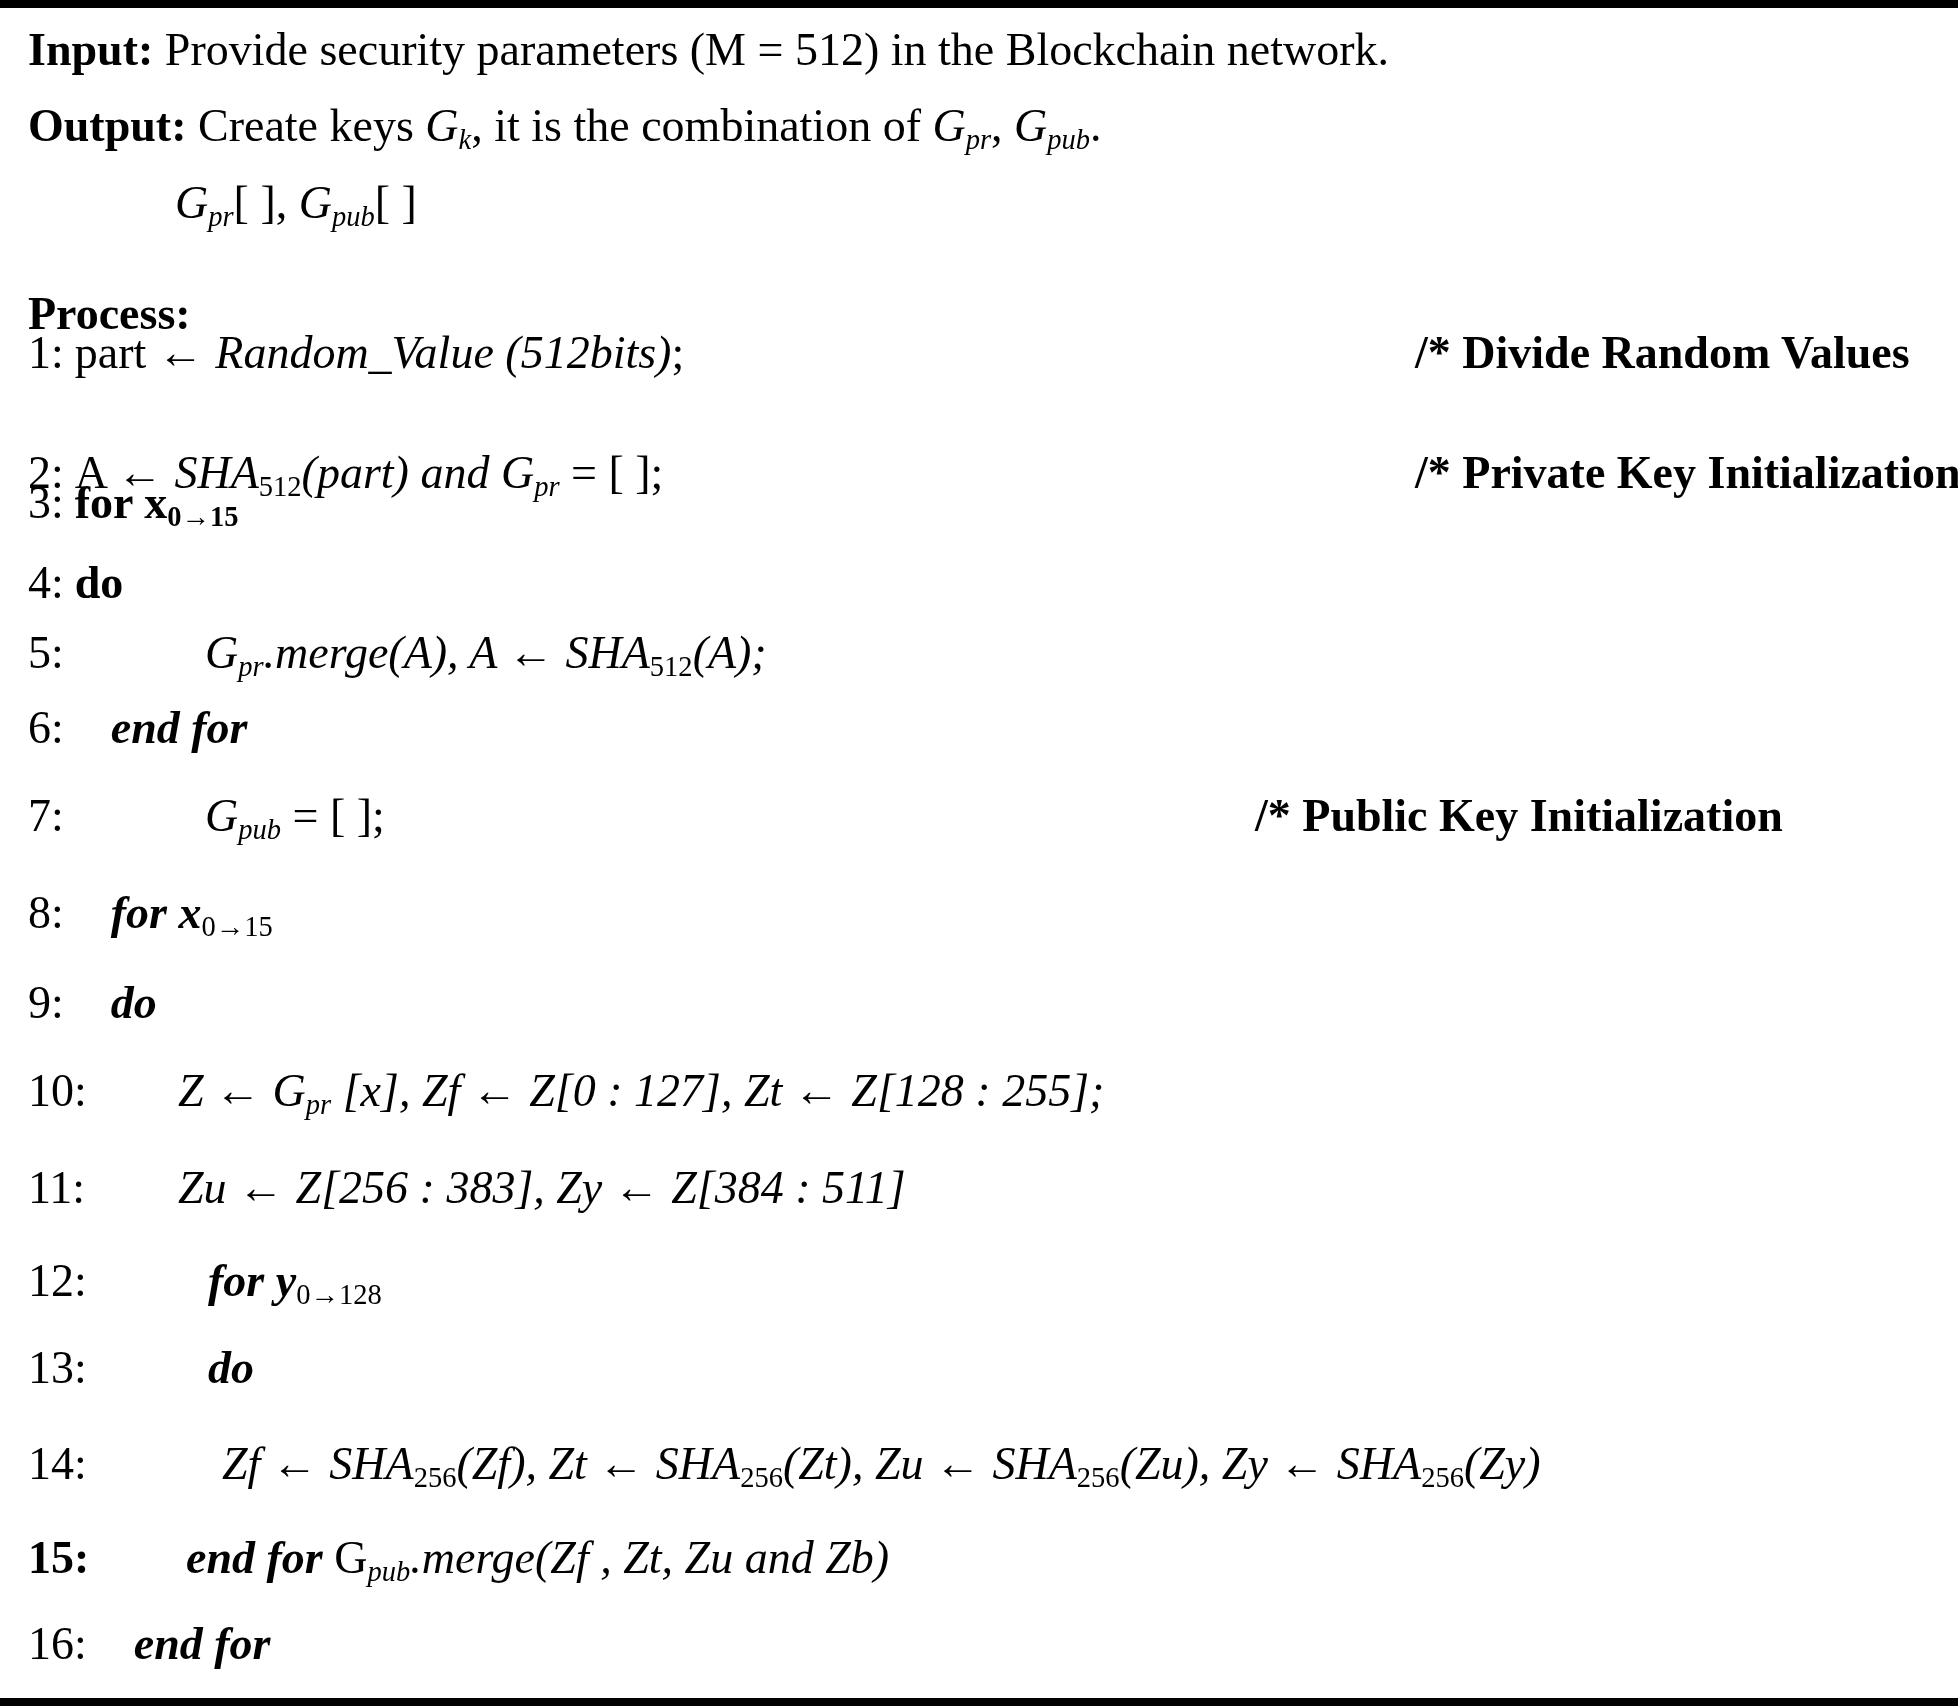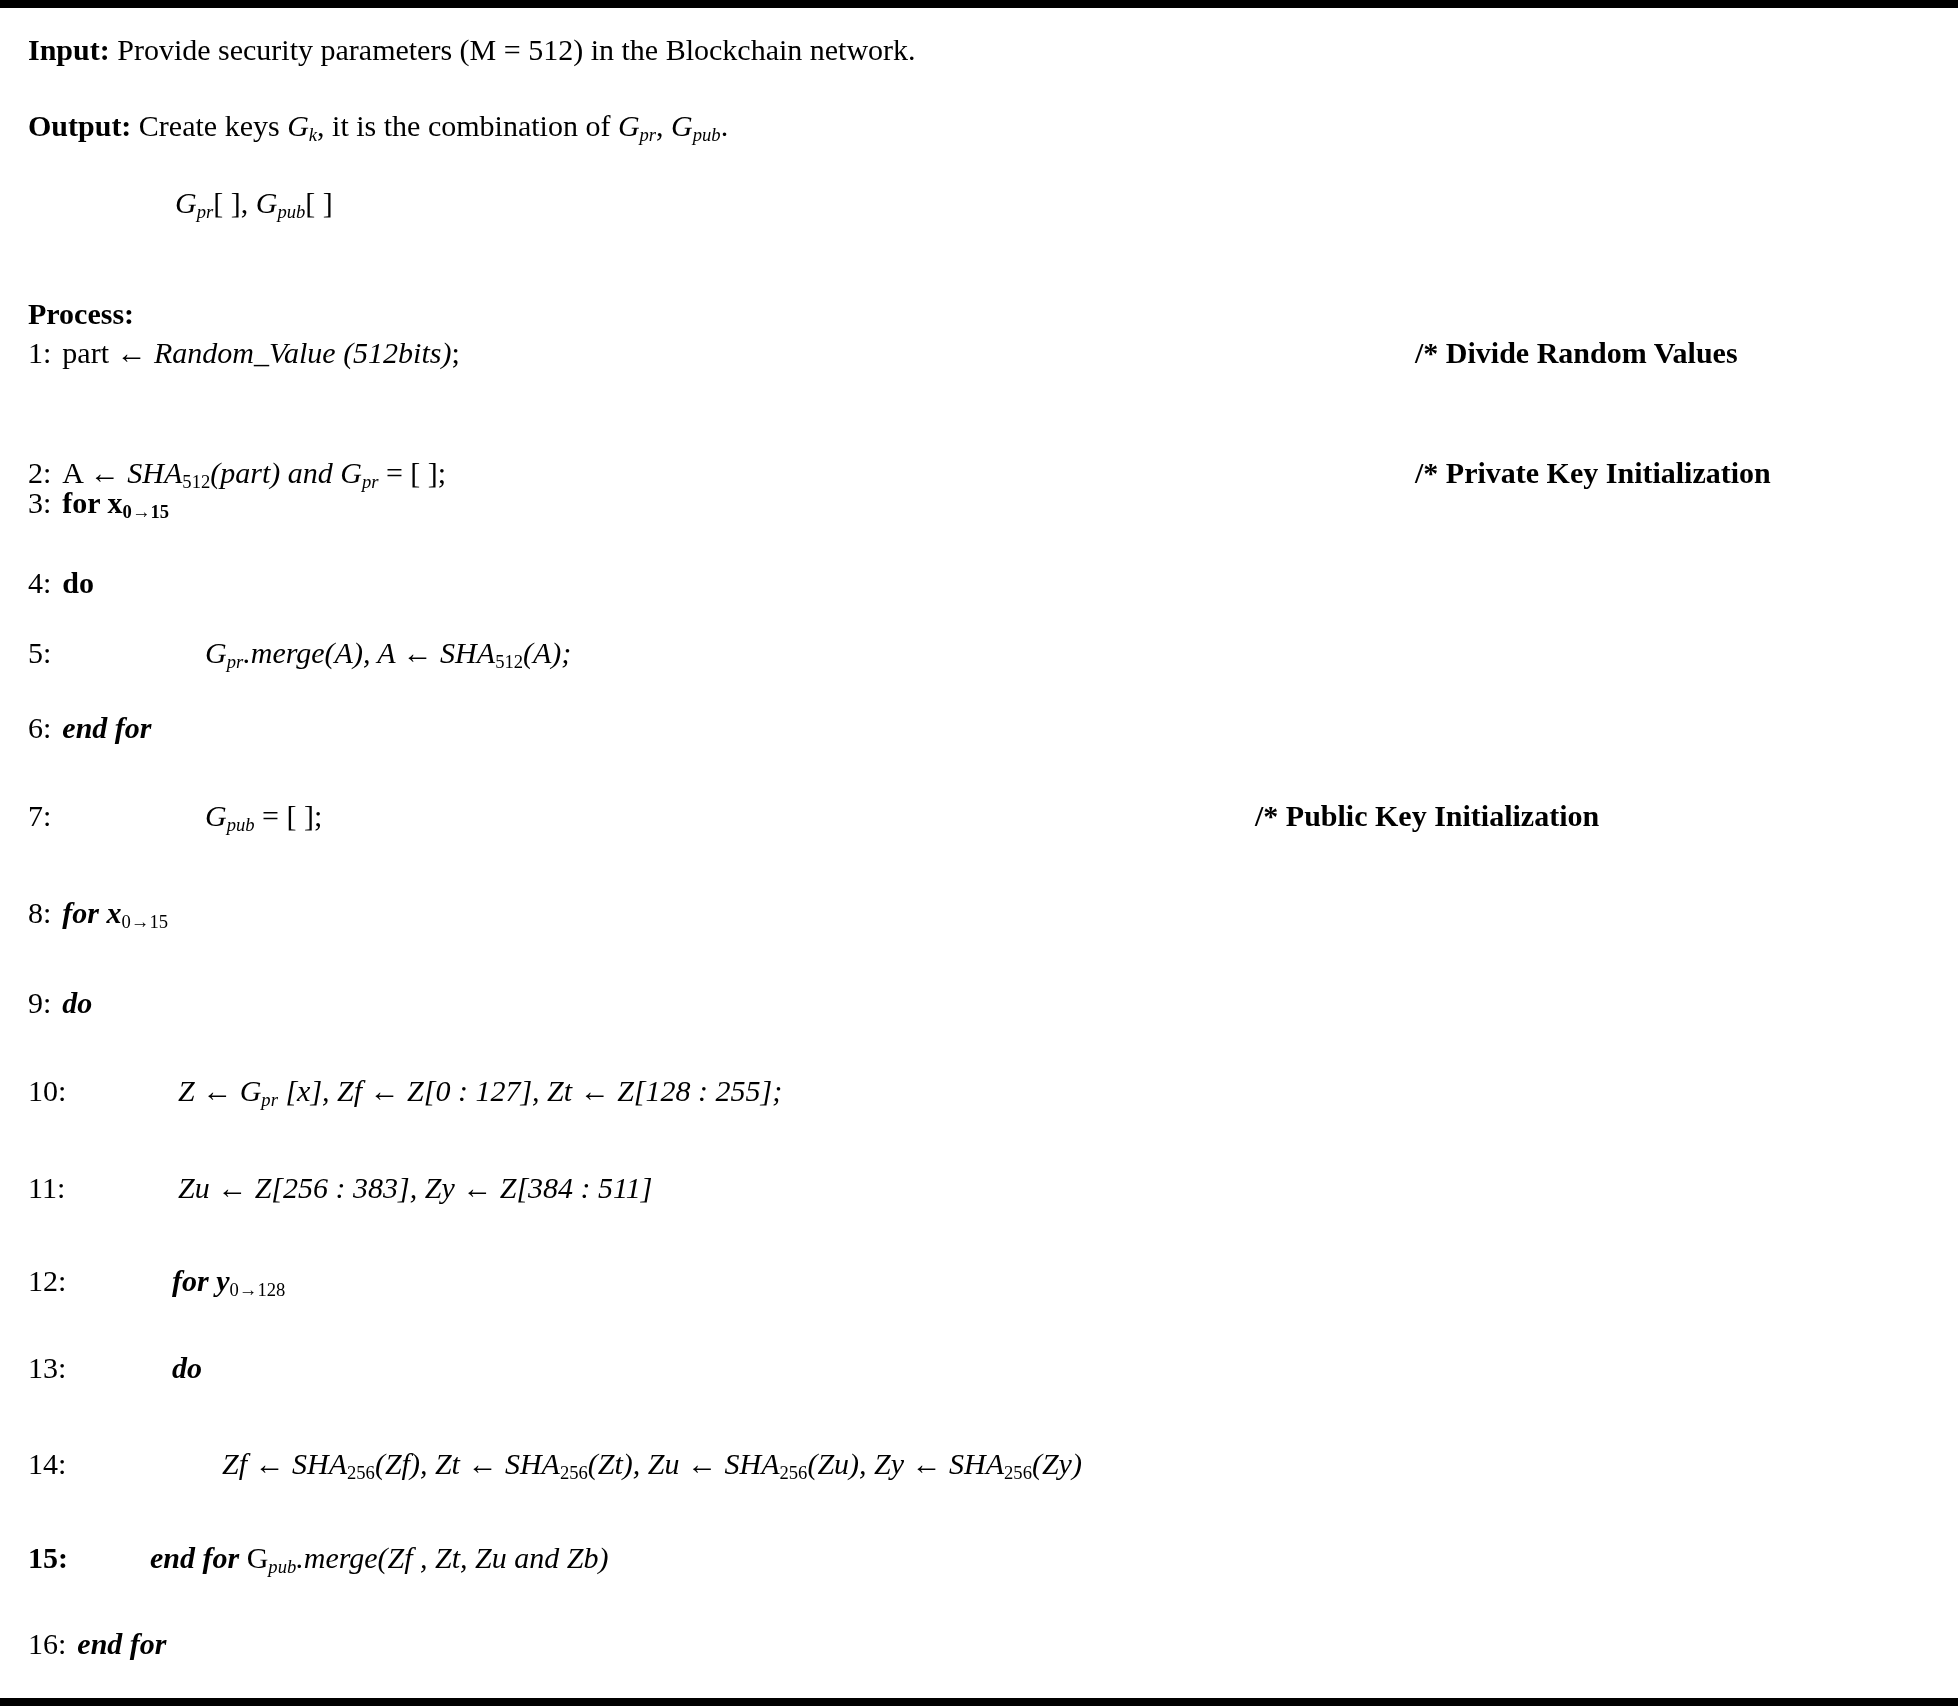--- a/index.html
+++ b/index.html
@@ -7,21 +7,21 @@
     padding: 0;
     background: #ffffff;
   }
   .page {
     position: relative;
     width: 1958px;
     height: 1706px;
     background: #ffffff;
     color: #000000;
     font-family: "Liberation Serif", "DejaVu Serif", serif;
-    font-size: 30px;
+    font-size: 46px;
     overflow: hidden;
   }
   .rule {
     position: absolute;
     left: 0;
     width: 100%;
     height: 8px;
     background: #000000;
   }
   .rule.top { top: 0; }
@@ -32,21 +32,21 @@
     line-height: 56px;
     height: 56px;
   }
   .num {
     display: inline-block;
   }
   .num.pad { margin-right: 11px; }
   .s-r { font-style: normal; font-weight: normal; }
   .s-b { font-style: normal; font-weight: bold; }
   .s-i { font-style: italic; font-weight: normal; }
-  .s-bi { font-style: italic; font-weight: bold; }
+  .s-bi { font-style: italic; font-weight: bold; margin-left: 36px; }
   sub.subscript {
     font-size: 0.62em;
     line-height: 0;
     vertical-align: -0.28em;
   }
   .comment {
     position: absolute;
     top: 0;
     white-space: pre;
     font-style: normal;

